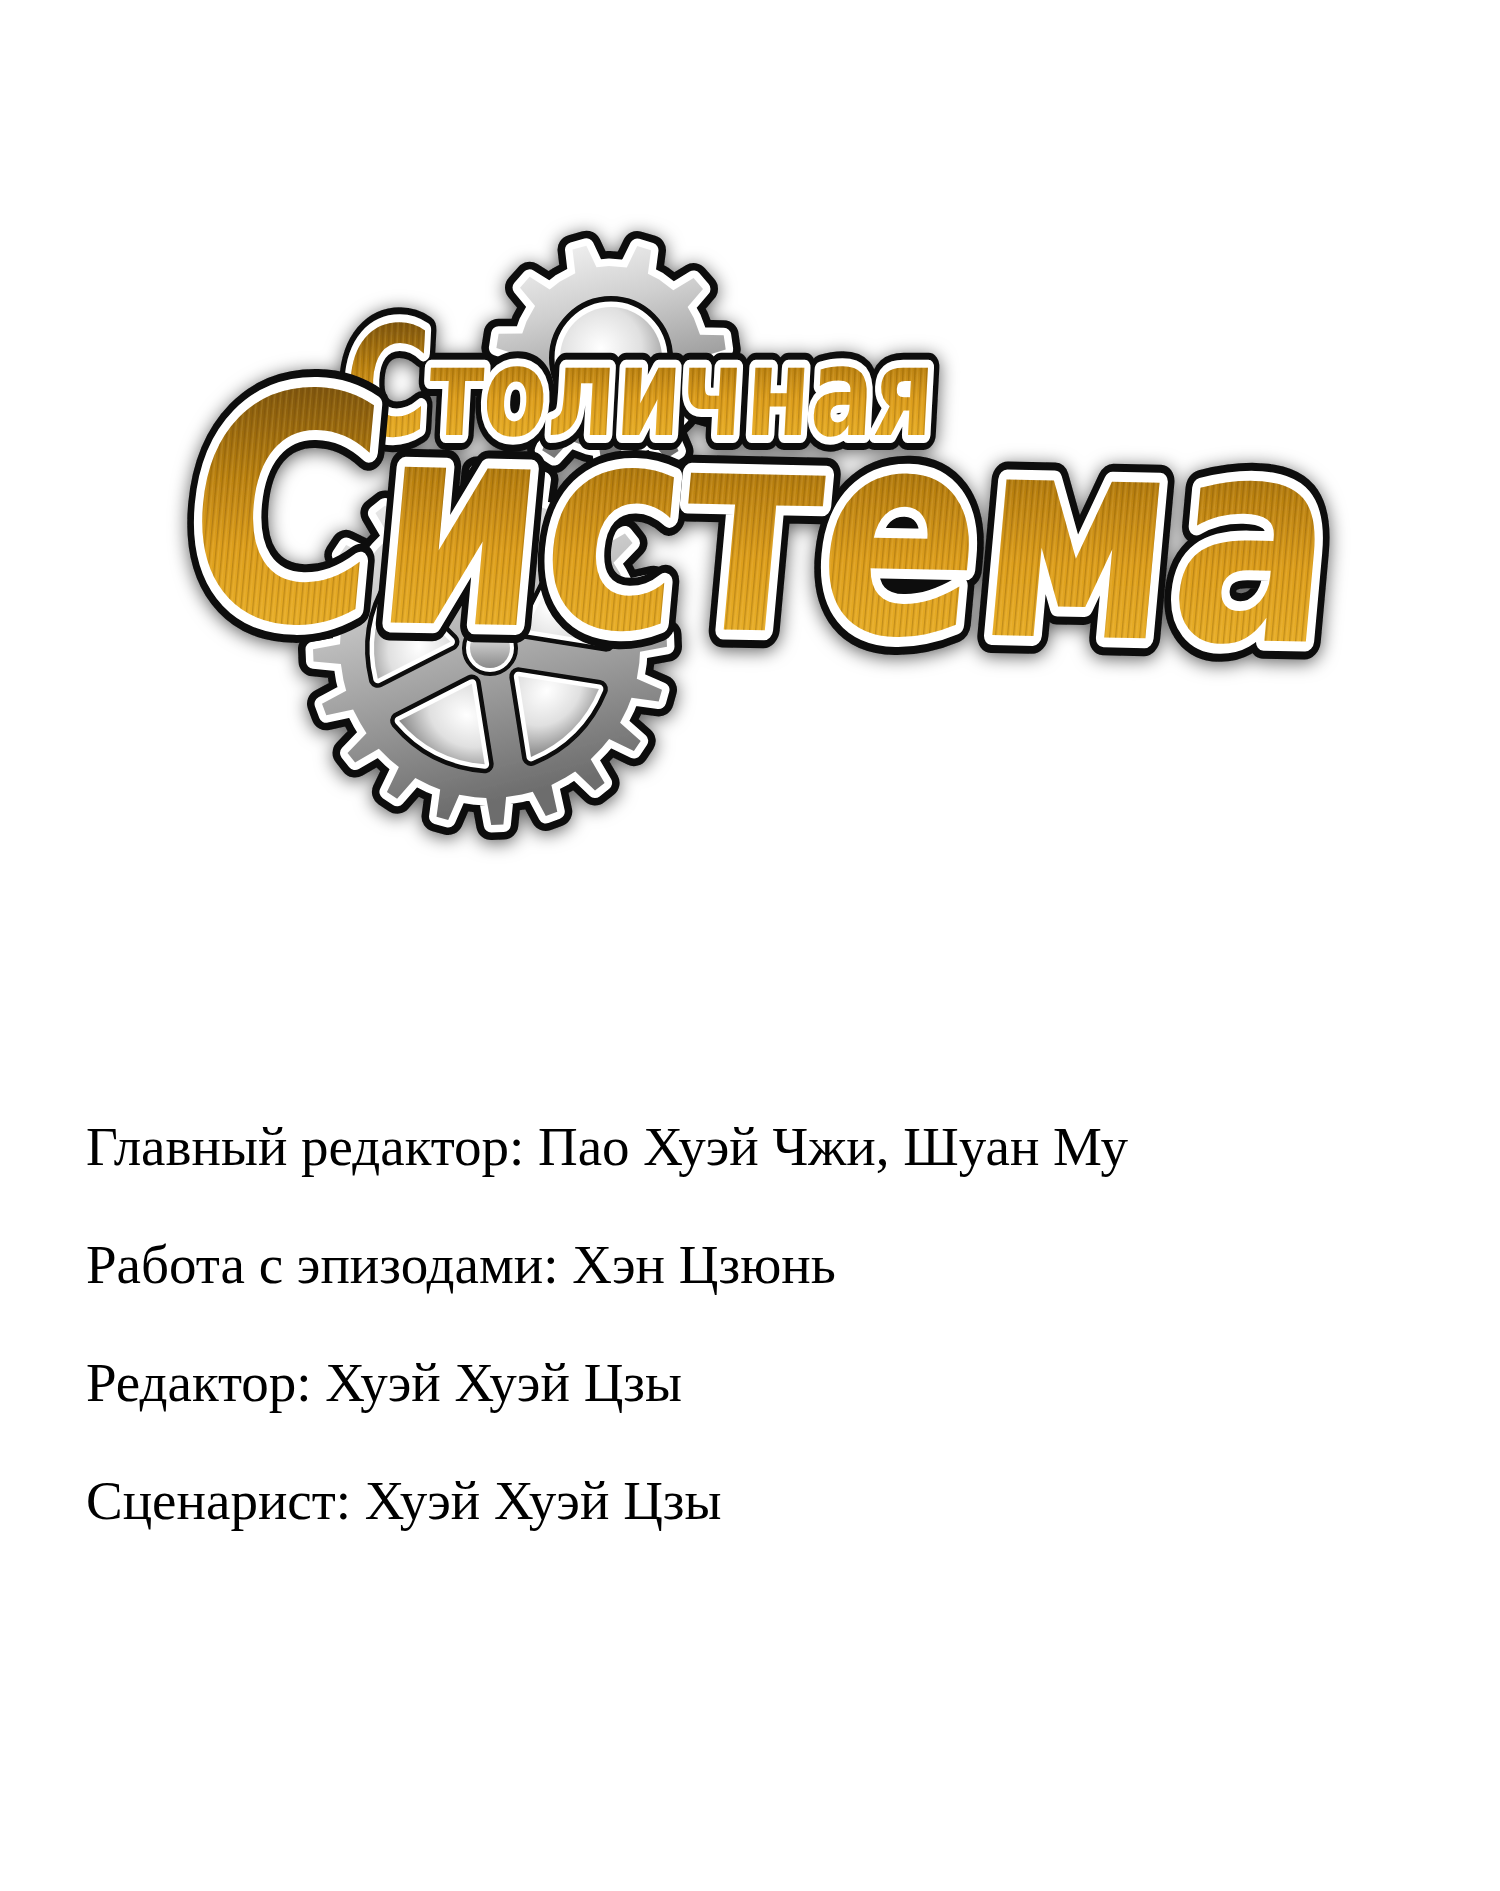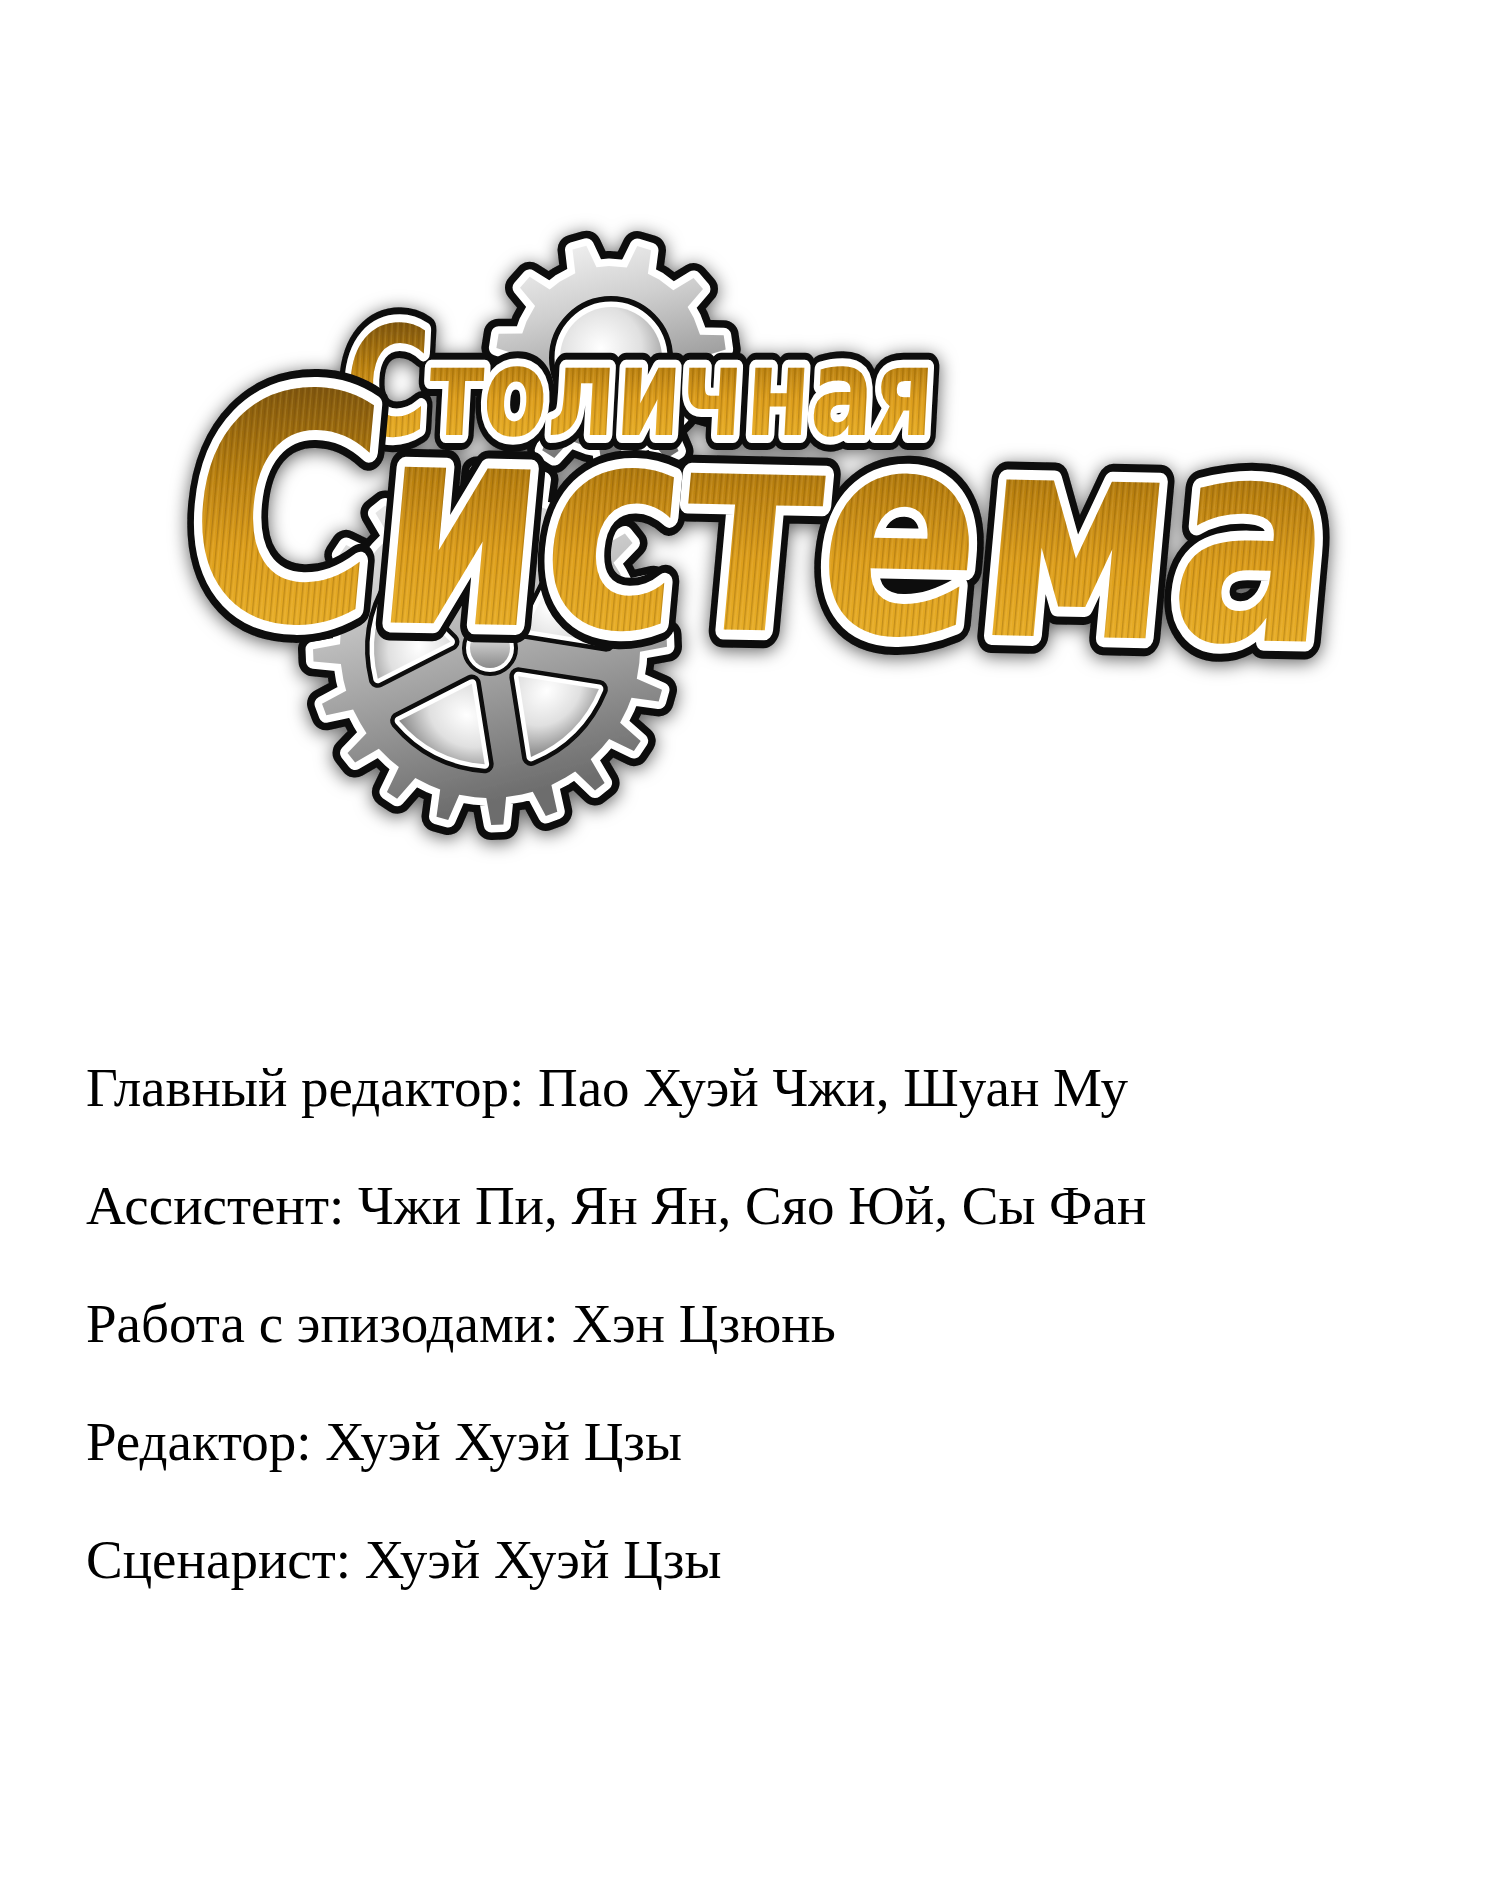--- a/index.html
+++ b/index.html
@@ -27,21 +27,21 @@
   .lay-white{stroke:#ffffff;fill:#ffffff;}
   .lay-gold{fill:url(#goldGrad);stroke:none;}
   .lay-grain{fill:url(#grainPat);stroke:none;}
   .gear-fill{fill:url(#silverGrad);stroke:none;}
   .hole-fill{fill:url(#holeGrad);stroke:none;}
   .hub-fill{fill:url(#hubGrad);stroke:none;}
   path,circle{stroke-linejoin:round;stroke-linecap:round;}
 
   
   .credits{
-    position:absolute;left:86px;top:1029px;
+    position:absolute;left:86px;top:1088px;
   }
   .credits p{
     margin:0;
     font-size:55px;
     line-height:118px;
     color:#000000;
     white-space:nowrap;
   }
 </style>
 </head>
@@ -143,17 +143,16 @@
         <text class="logo-text lay-white" x="622" y="410" font-size="285" textLength="1145" lengthAdjust="spacingAndGlyphs" stroke-width="20"><tspan font-size="315">С</tspan><tspan>истема</tspan></text>
         <text class="logo-text lay-gold" x="622" y="410" font-size="285" textLength="1145" lengthAdjust="spacingAndGlyphs"><tspan font-size="315">С</tspan><tspan>истема</tspan></text>
         <text class="logo-text lay-grain" x="622" y="410" font-size="285" textLength="1145" lengthAdjust="spacingAndGlyphs"><tspan font-size="315">С</tspan><tspan>истема</tspan></text>
       </g>
     </g>
   </svg>
 </div>
 
 <div class="credits">
   <p>Главный редактор: Пао Хуэй Чжи, Шуан Му</p>
-  <p>Ассистент: Чжи Пи, Ян Ян, Сяо Юй, Сы Фан</p>
   <p>Работа с эпизодами: Хэн Цзюнь</p>
   <p>Редактор: Хуэй Хуэй Цзы</p>
   <p>Сценарист: Хуэй Хуэй Цзы</p>
 </div>
 
 </body></html>

